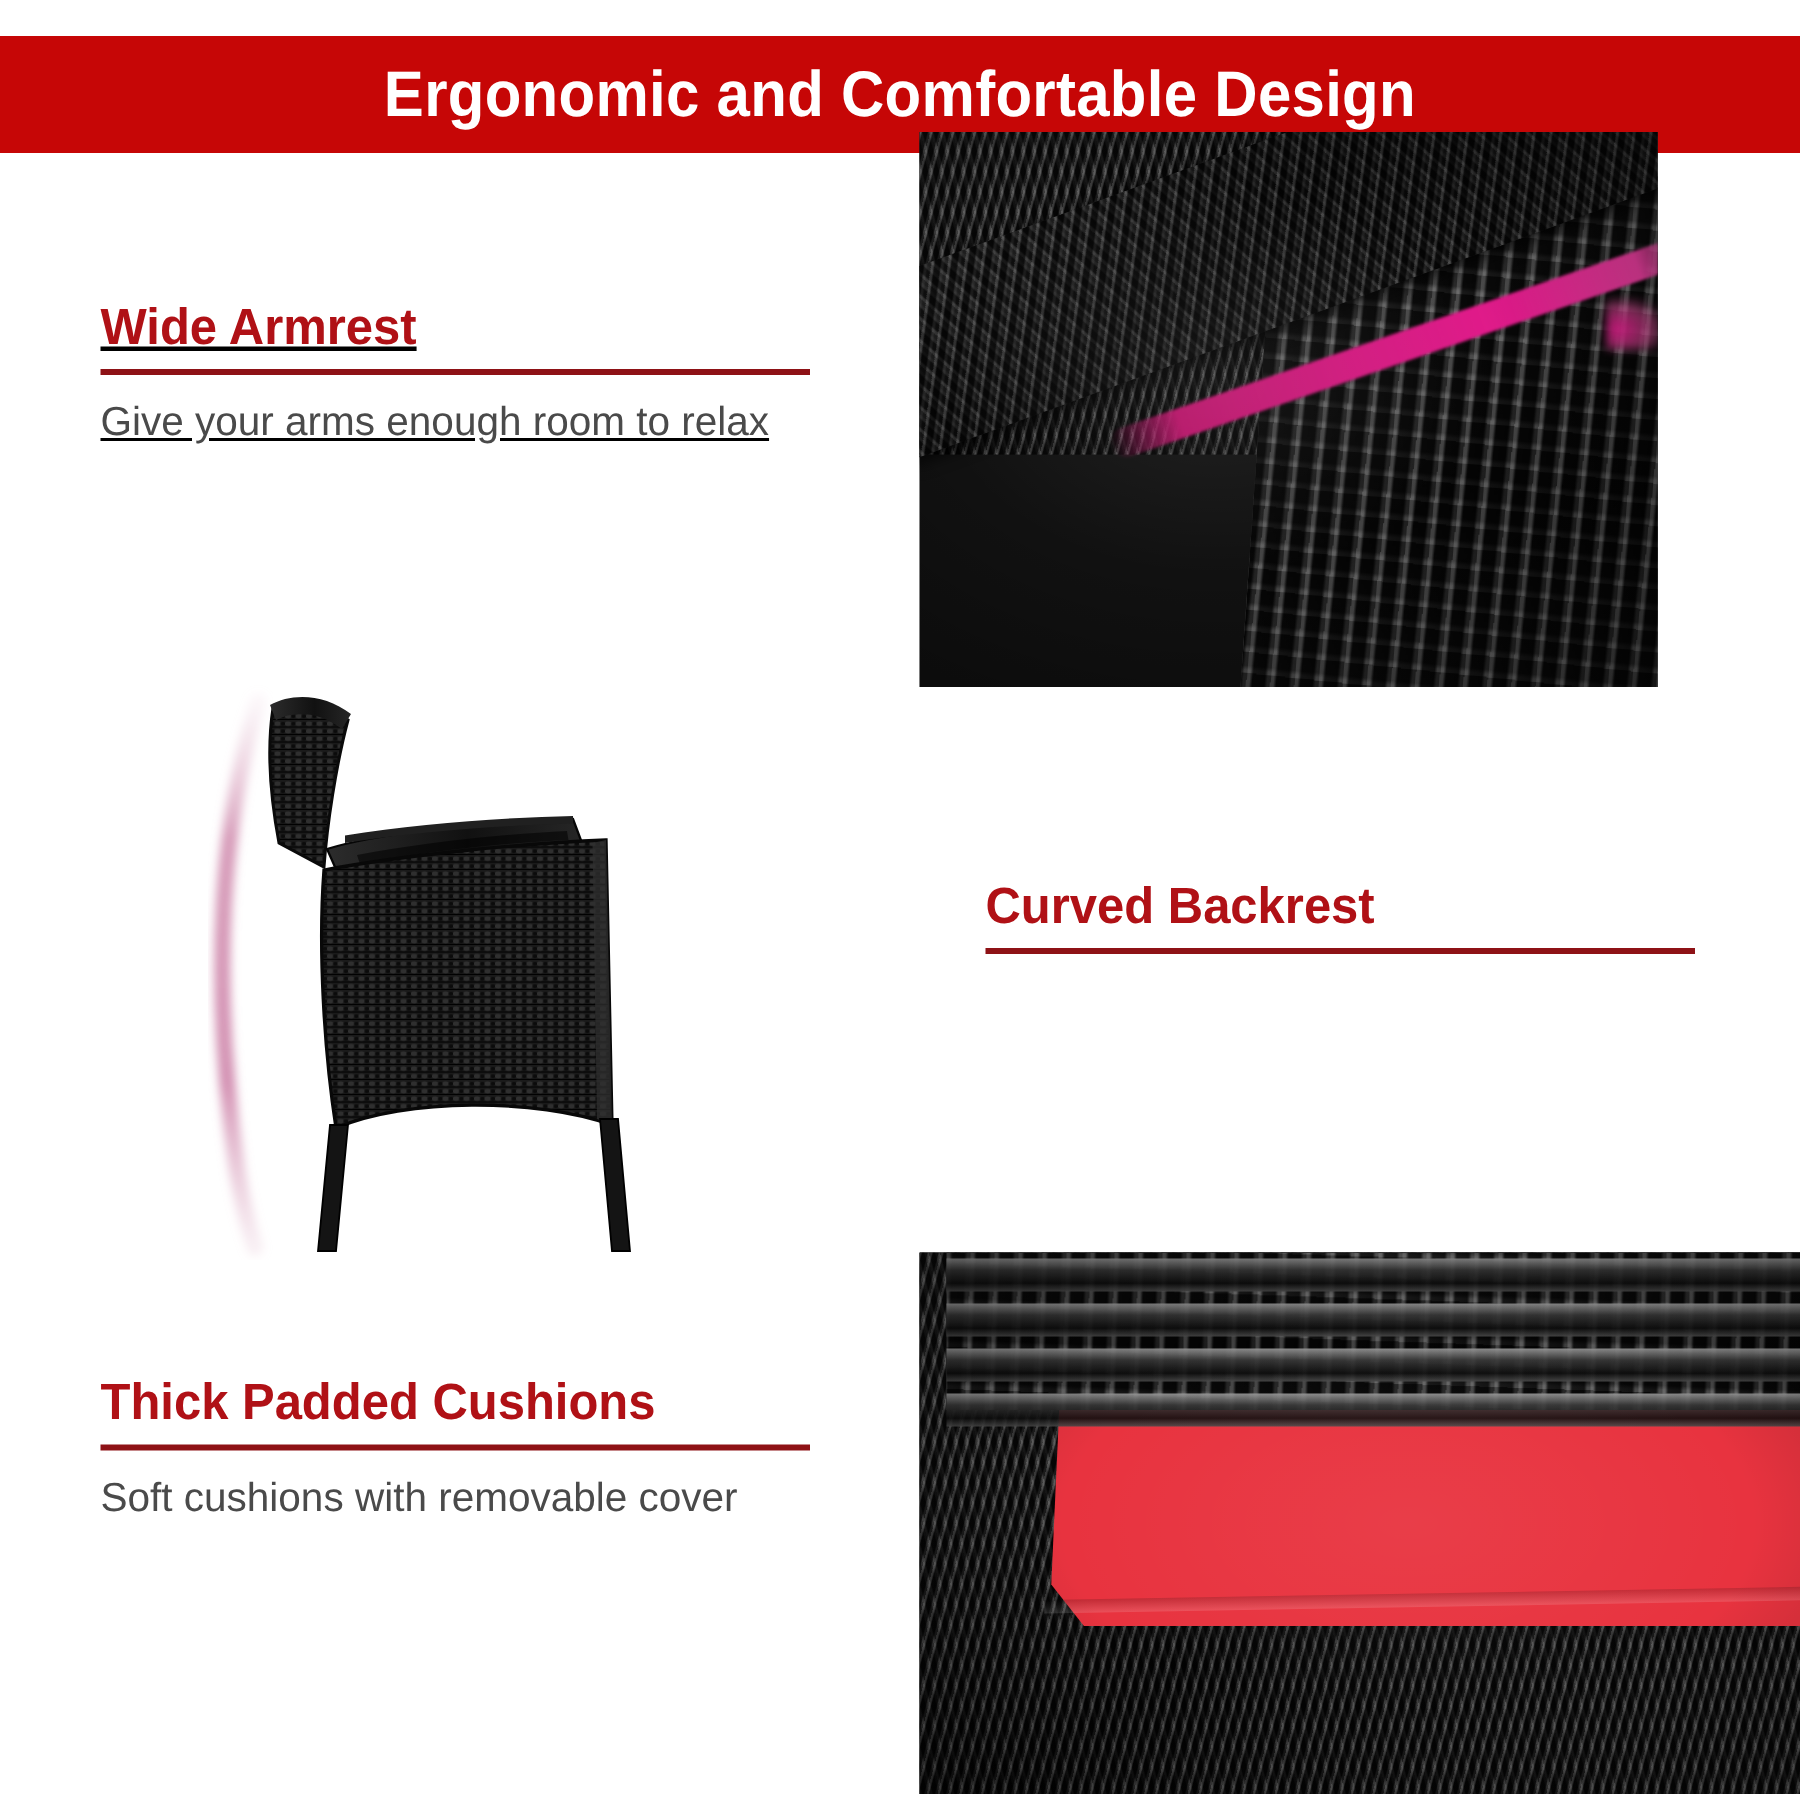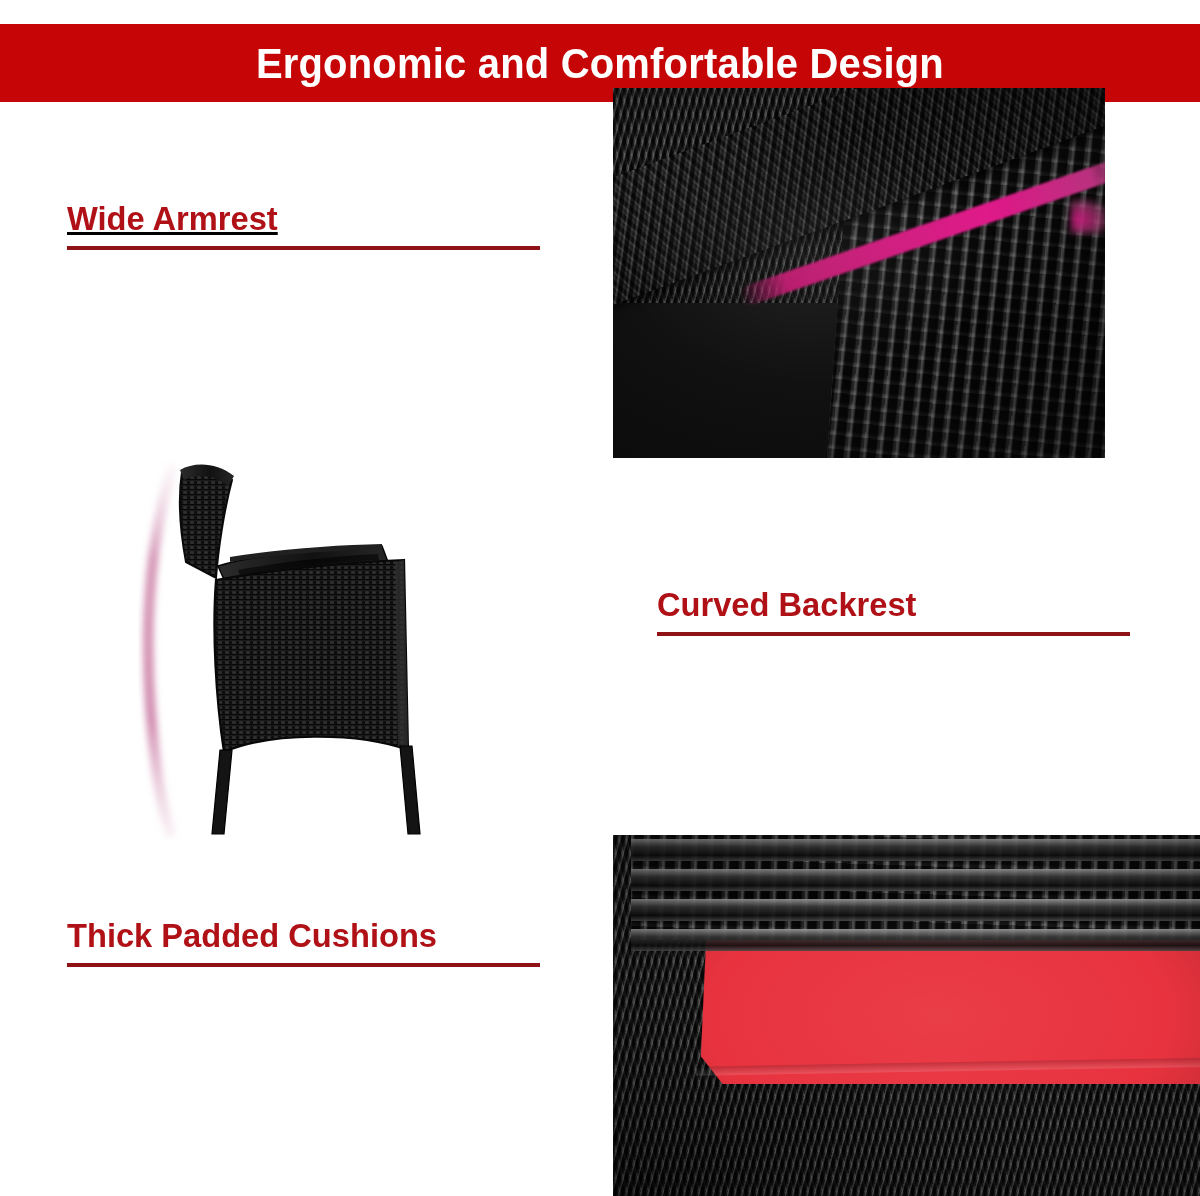--- a/index.html
+++ b/index.html
@@ -178,30 +178,32 @@
 </head>
 <body>
 
 <div class="banner">
   <div class="banner-title">Ergonomic and Comfortable Design</div>
 </div>
 
 <div class="feature" id="feat-armrest">
   <div class="feature-title">Wide Armrest</div>
   <div class="feature-rule"></div>
+  <div class="feature-desc">Give your arms enough room to relax</div>
 </div>
 
 <div class="feature" id="feat-backrest">
   <div class="feature-title">Curved Backrest</div>
   <div class="feature-rule"></div>
 </div>
 
 <div class="feature" id="feat-cushions">
   <div class="feature-title">Thick Padded Cushions</div>
   <div class="feature-rule"></div>
+  <div class="feature-desc">Soft cushions with removable cover</div>
 </div>
 
 <div class="photo" id="photo-armrest">
   <div class="weave fine backpanel"></div>
   <div class="weave coarse sidepanel"></div>
   <div class="weave armbar"></div>
   <div class="pink-piping"></div>
   <div class="pink-tip"></div>
   <div class="vignette"></div>
 </div>

